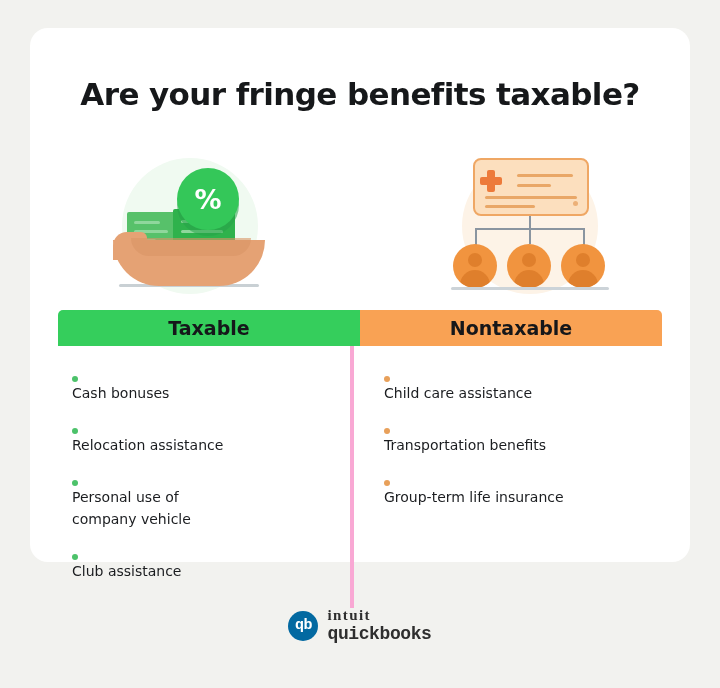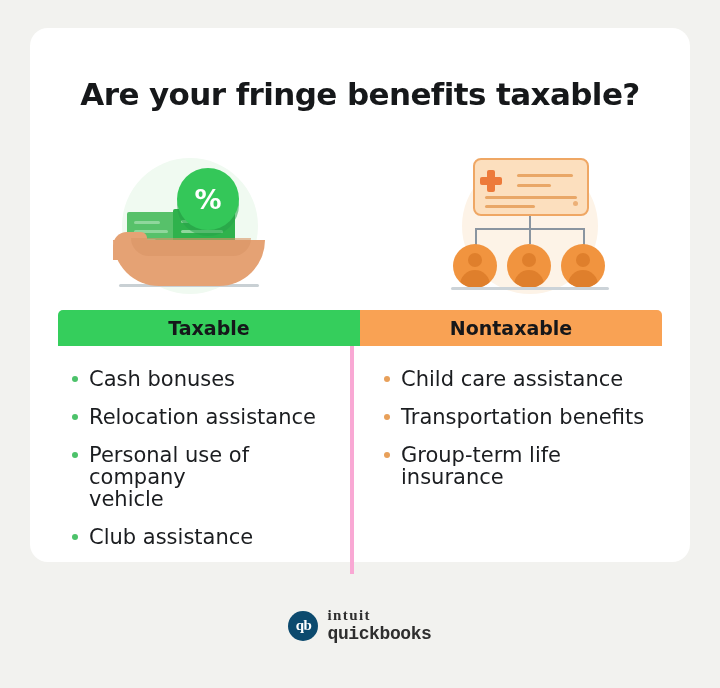--- a/index.html
+++ b/index.html
@@ -139,45 +139,46 @@
   .th-nontaxable{background:#f9a254;border-radius:0 5px 0 0;}
 
   .tbody{display:flex;position:relative;}
   .tcol{flex:1;padding:22px 0 26px 0;box-sizing:border-box;}
   .tcol-left{padding-left:14px;padding-right:12px;}
   .tcol-right{padding-left:30px;padding-right:12px;border-left:4px solid #f9a8d4;}
 
   .li{
     display:flex;align-items:flex-start;
     margin-bottom:16px;
-    font-size:21px;
+    font-size:14px;
     line-height:22px;
     color:#1b1d20;
     font-family:"DejaVu Sans","Liberation Sans",sans-serif;
+    flex-direction:column;
   }
   .li:last-child{margin-bottom:0;}
   .bullet{
     width:6px;height:6px;border-radius:50%;
     margin:8px 11px 0 0;flex:none;
   }
   .bullet-green{background:#4cc26a;}
   .bullet-orange{background:#e8a05a;}
 
   
   .logo{
     position:absolute;
     left:0;top:608px;width:720px;
     display:flex;align-items:center;justify-content:center;gap:9px;
   }
   .logo-mark{
     width:30px;height:30px;border-radius:50%;
-    background:#0c4a6e;
+    background:#0369a1;
     display:flex;align-items:center;justify-content:center;
     color:#ffffff;font-size:15px;font-weight:bold;letter-spacing:-0.5px;
-    font-family:Liberation Serif, serif;
+    font-family:Liberation Mono, monospace;
   }
   .logo-text{display:flex;flex-direction:column;line-height:1;}
   .logo-intuit{
     font-size:15px;font-weight:bold;color:#2e2e2e;letter-spacing:1.4px;
     font-family:Liberation Serif, serif;
   }
   .logo-qb{
     font-size:18px;font-weight:bold;color:#2e2e2e;letter-spacing:-0.4px;margin-top:2px;
     font-family:Liberation Mono, monospace;
   }

